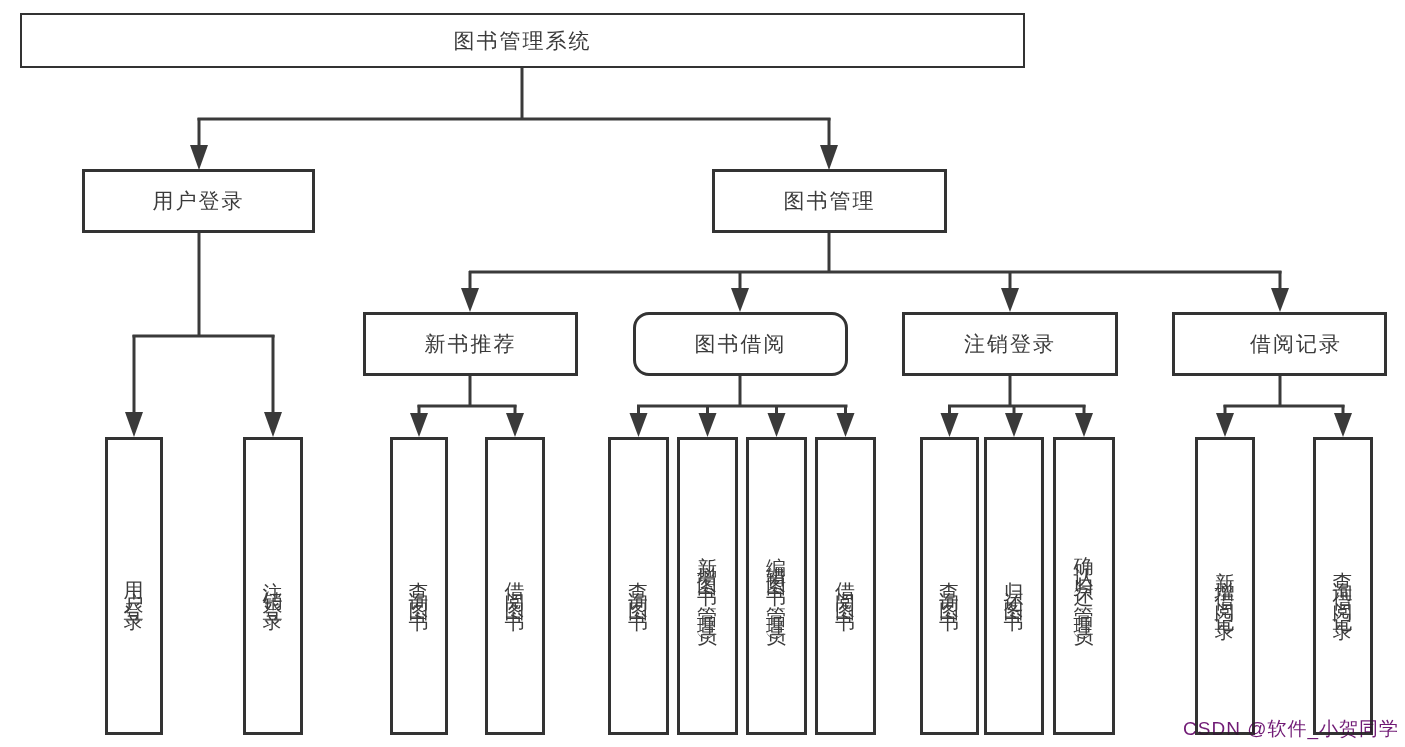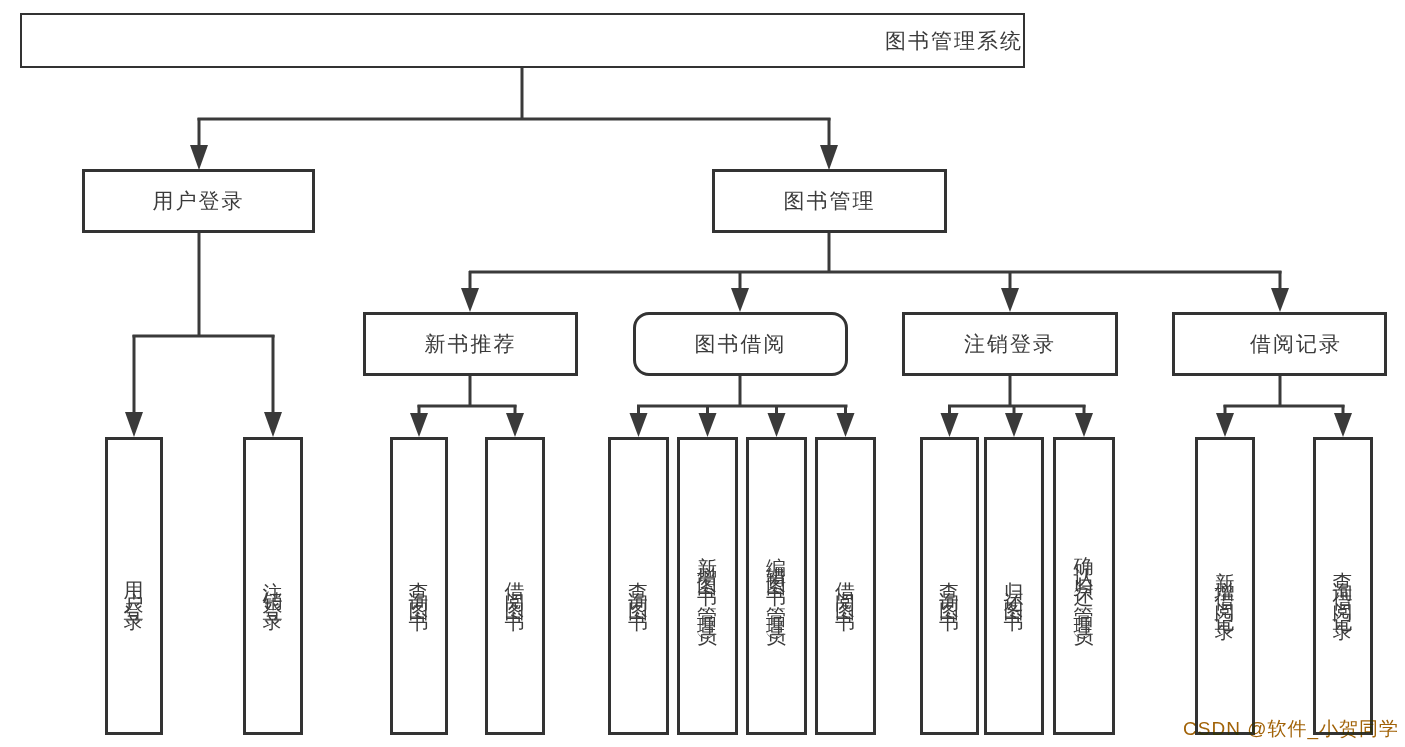--- a/index.html
+++ b/index.html
@@ -41,36 +41,35 @@
     justify-content: center;
   }
   .hbox span {
     font-size: 21px;
     letter-spacing: 2px;
     color: #3b3b3b;
     white-space: nowrap;
   }
   .root-box {
     border-width: 2px;
-    justify-content: flex-end;
   }
   .vbox span {
     writing-mode: vertical-rl;
     text-orientation: mixed;
     font-size: 20px;
     letter-spacing: 10px;
     line-height: 1;
     color: #3b3b3b;
   }
   .watermark {
     position: absolute;
     right: 6px;
     top: 716px;
     font-size: 19px;
-    color: #a16207;
+    color: #701a75;
     letter-spacing: 1px;
     white-space: nowrap;
     mix-blend-mode: darken;
     z-index: 10;
   }
 </style>
 </head>
 <body>
 
 <div id="canvas">

